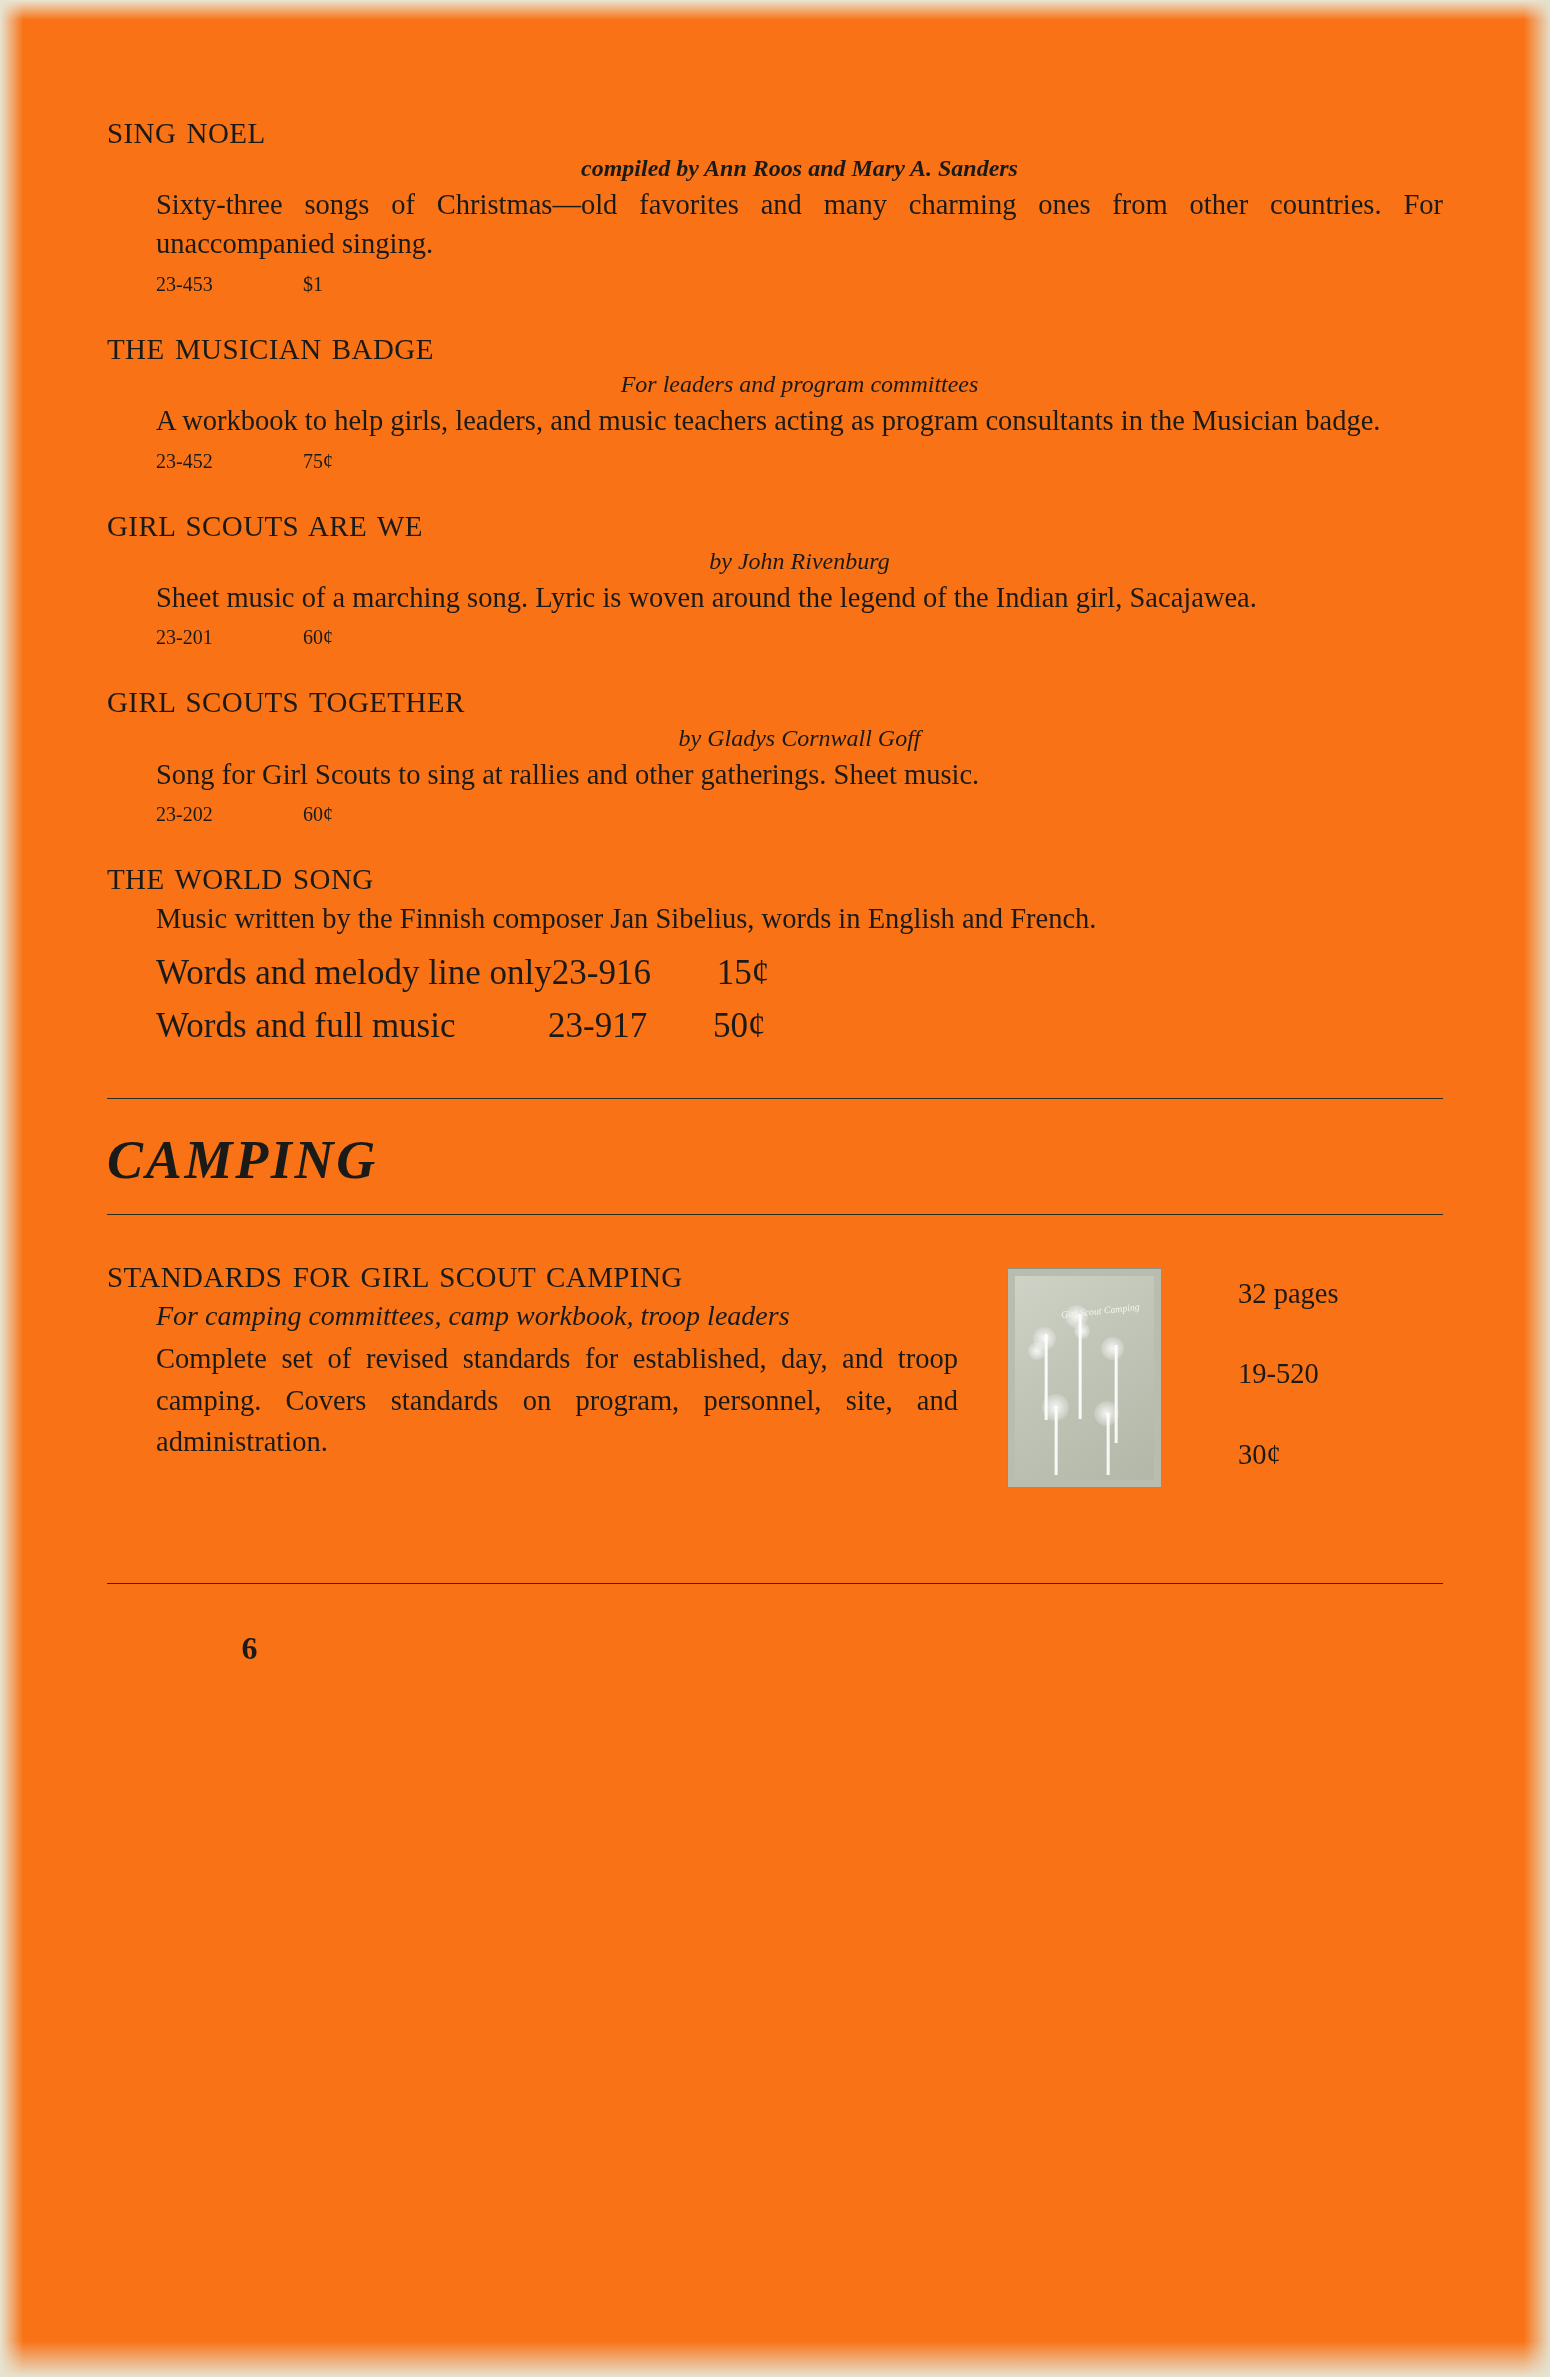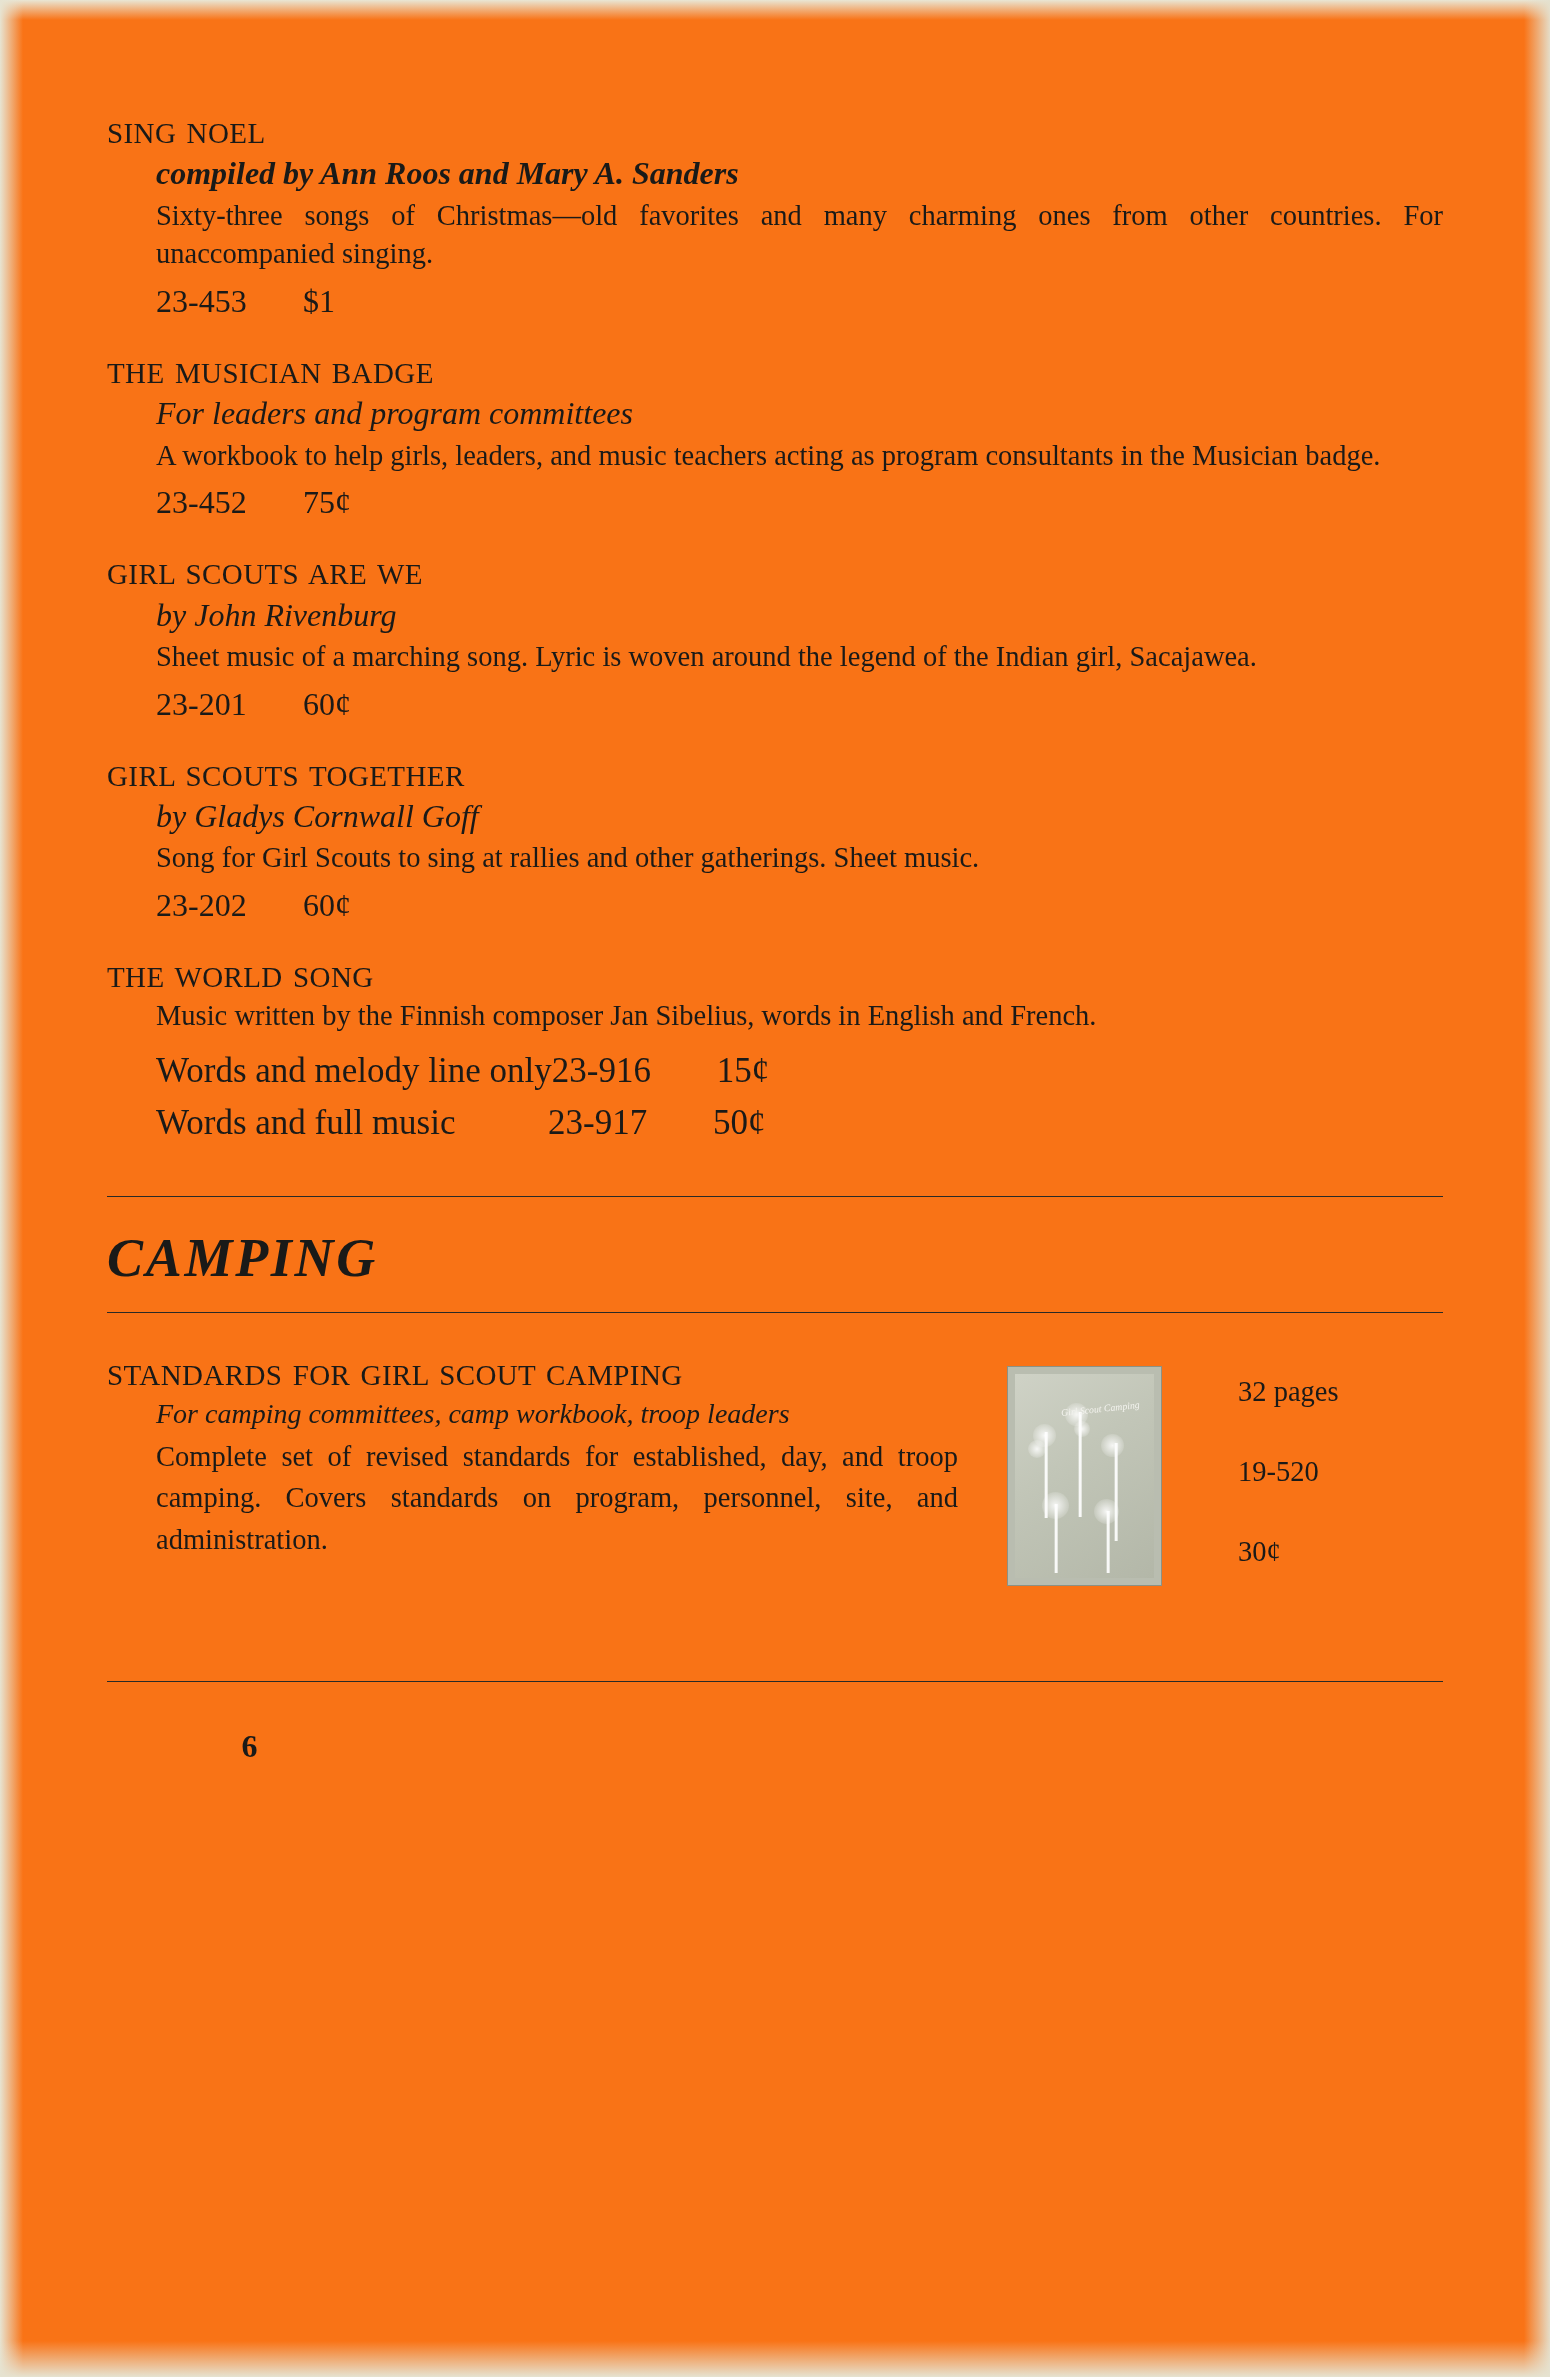--- a/index.html
+++ b/index.html
@@ -59,40 +59,41 @@
     letter-spacing: 0.4px;
     line-height: 1.22;
     margin-bottom: 1.8px;
     word-spacing: 2.7px;
   }
   .entry-body {
     margin-left: 49px;
   }
   .entry-credit {
     font-style: italic;
-    font-size: 32px;
+    font-size: 24px;
     line-height: 1.3;
     margin-bottom: 1.8px;
     font-weight: 600;
+    text-align: center;
   }
   .entry-credit.light {
     font-weight: 400;
   }
   .entry-desc {
     font-size: 28.5px;
     line-height: 1.36;
     text-align: justify;
     text-justify: inter-word;
     margin-bottom: 9px;
   }
   .entry-desc.nojust {
     text-align: left;
   }
   .price-line {
-    font-size: 32px;
+    font-size: 20px;
     margin-top: 3px;
     white-space: pre;
   }
   .code {
     display: inline-block;
     min-width: 147px;
   }
   .price-row {
     font-size: 35px;
     line-height: 1.5;

